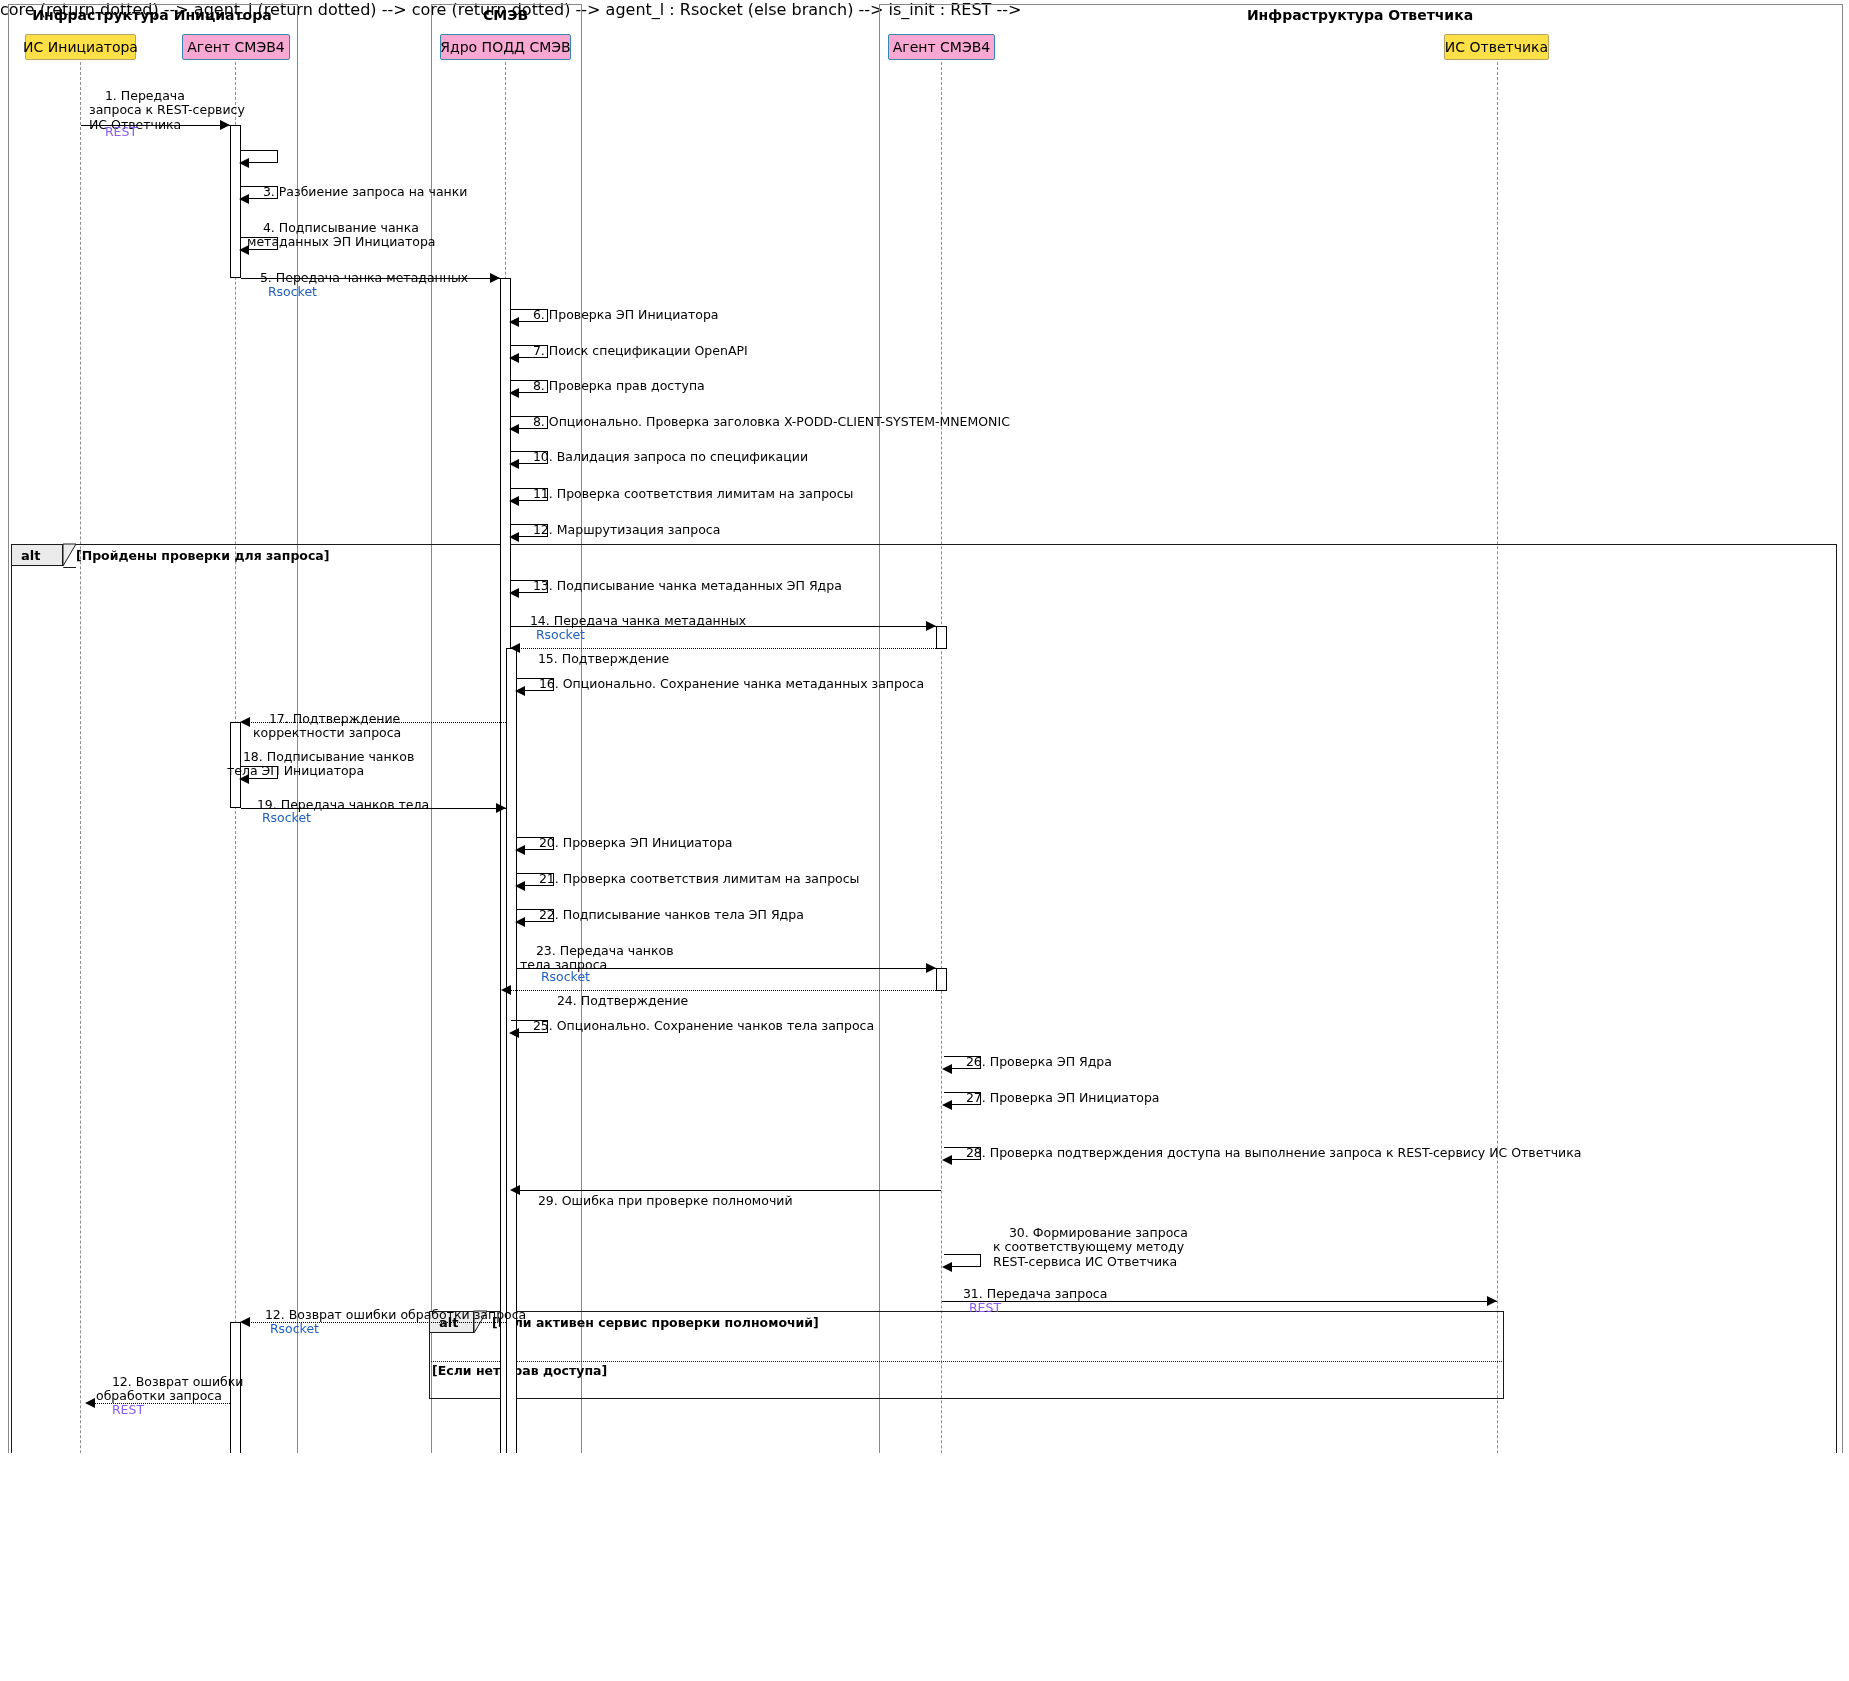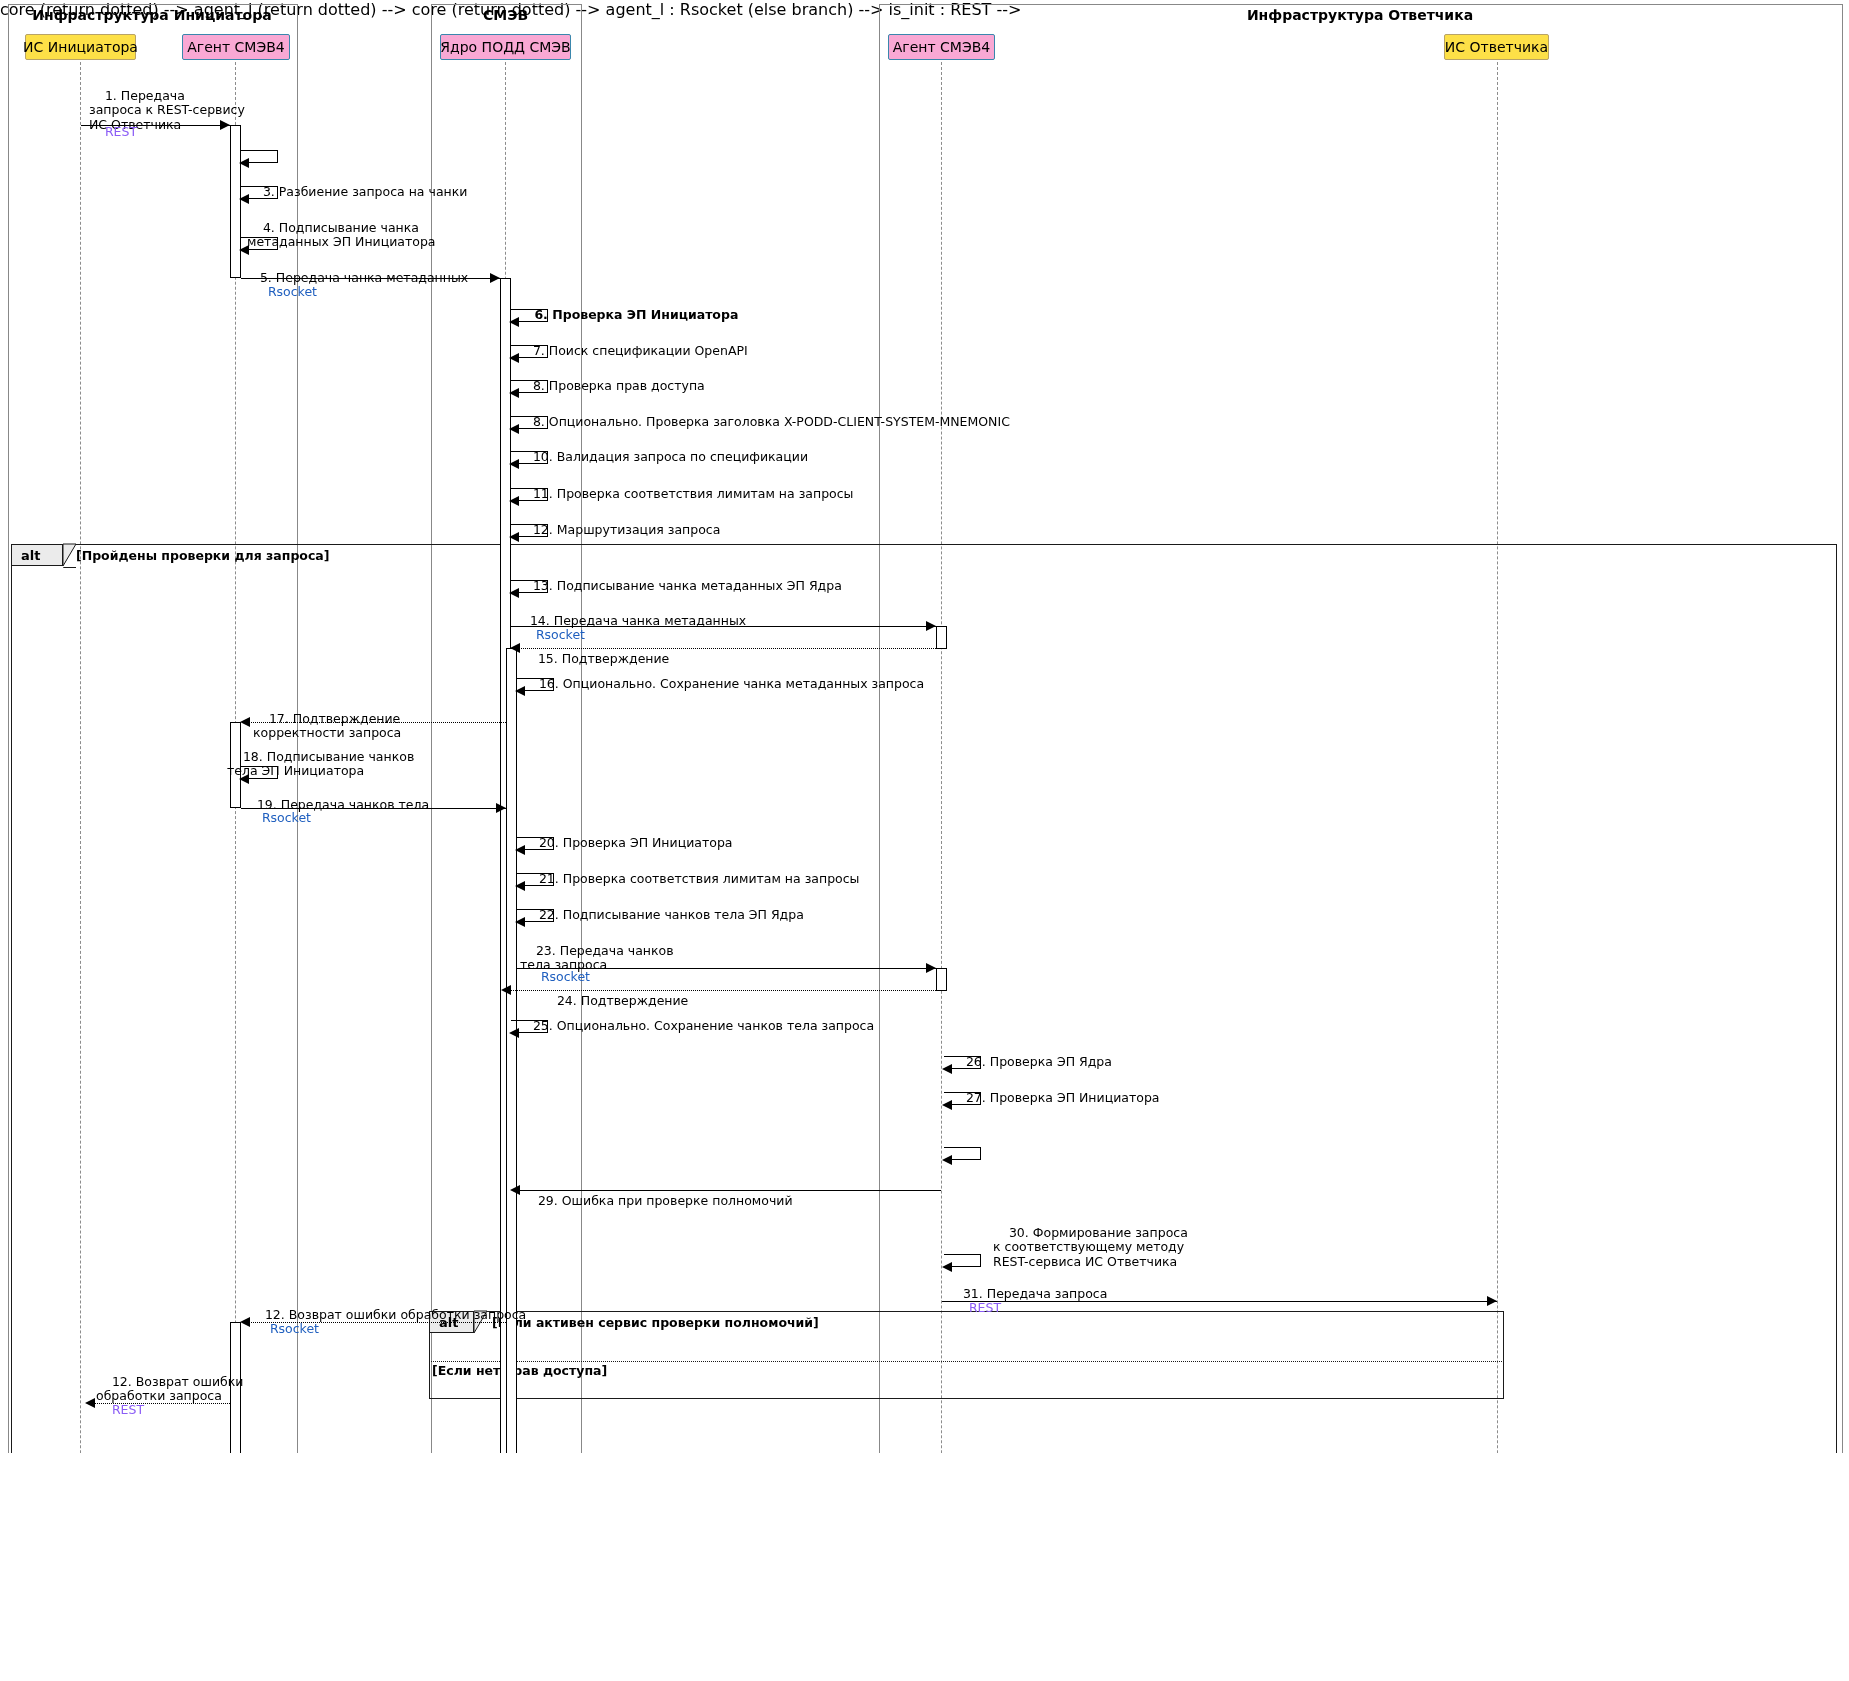--- a/index.html
+++ b/index.html
@@ -166,21 +166,21 @@
   <div class="msg-label" style="left:244px;top:256px;">
     <span>5. Передача чанка метаданных</span>
   </div>
   <div class="msg-label proto proto-blue" style="left:252px;top:270px;">
     <span>Rsocket</span>
   </div>
   <div class="msg-line" style="left:241px;top:278px;width:259px;"></div>
   <div class="arrow-head right" style="left:490px;top:273px;"></div>
 
   
-  <div class="msg-label" style="left:517px;top:293px;font-weight:bold;">
+  <div class="msg-label" style="left:517px;top:293px;">
     <span>6. Проверка ЭП Инициатора</span>
   </div>
   <div class="selfmsg" style="left:511px;top:309px;width:37px;height:13px;"></div>
   <div class="arrow-head left" style="left:509px;top:317px;"></div>
 
   <div class="msg-label" style="left:517px;top:329px;">
     <span>7. Поиск спецификации OpenAPI</span>
   </div>
   <div class="selfmsg" style="left:511px;top:345px;width:37px;height:13px;"></div>
   <div class="arrow-head left" style="left:509px;top:353px;"></div>
@@ -323,20 +323,23 @@
   <div class="selfmsg" style="left:944px;top:1056px;width:37px;height:13px;"></div>
   <div class="arrow-head left" style="left:942px;top:1064px;"></div>
 
   <div class="msg-label" style="left:950px;top:1076px;">
     <span>27. Проверка ЭП Инициатора</span>
   </div>
   <div class="selfmsg" style="left:944px;top:1092px;width:37px;height:13px;"></div>
   <div class="arrow-head left" style="left:942px;top:1100px;"></div>
 
   
+  <div class="msg-label" style="left:950px;top:1131px;">
+    <span>28. Проверка подтверждения доступа на выполнение запроса к REST-сервису ИС Ответчика</span>
+  </div>
   <div class="selfmsg" style="left:944px;top:1147px;width:37px;height:13px;"></div>
   <div class="arrow-head left" style="left:942px;top:1155px;"></div>
 
   
   <div class="msg-label" style="left:522px;top:1179px;">
     <span>29. Ошибка при проверке полномочий</span>
   </div>
   <div class="msg-line" style="left:512px;top:1190px;width:429px;"></div>
   <div class="arrow-head left" style="left:510px;top:1185px;"></div>
 

